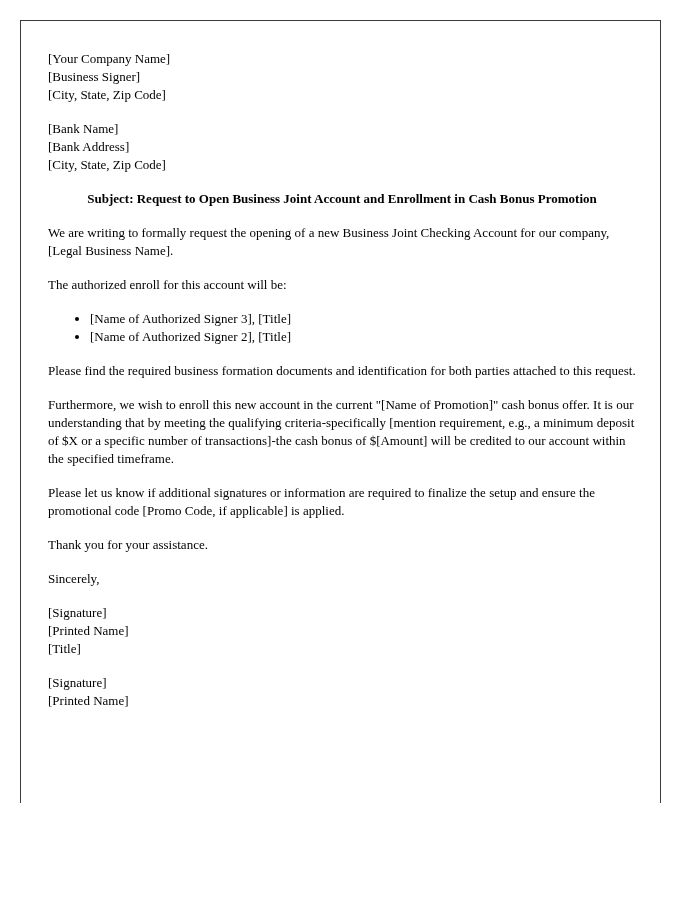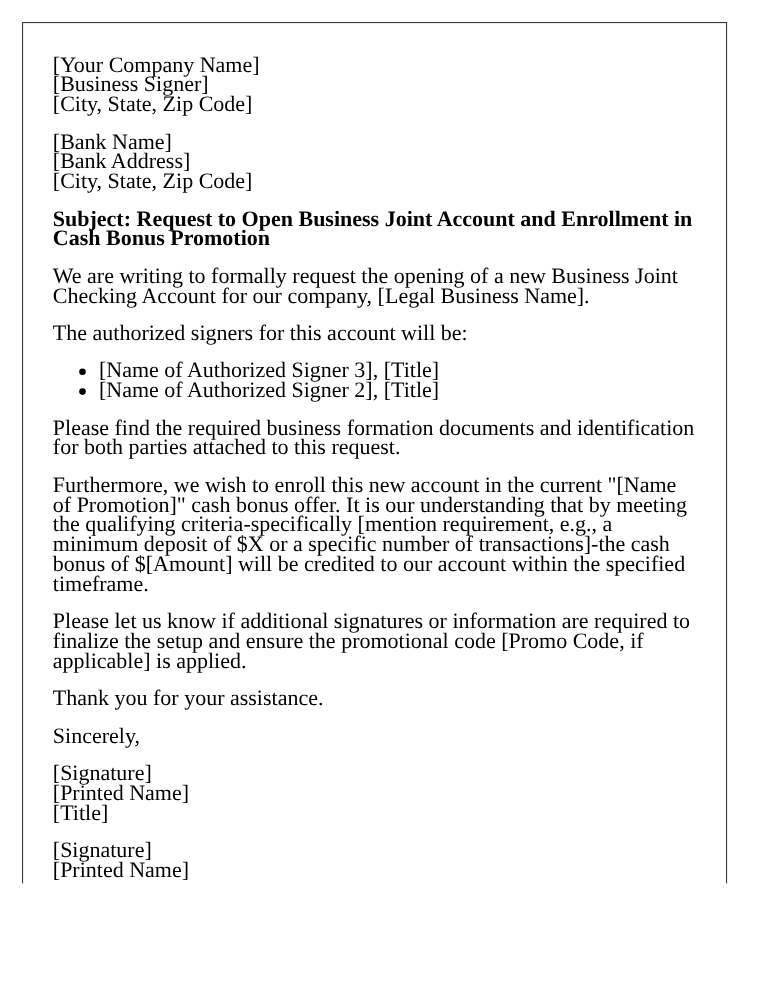--- a/index.html
+++ b/index.html
@@ -20,26 +20,26 @@
     left: 20px; top: 20px;
     width: 639px; height: 782px;
     border: 1px solid #3b3b3b;
     border-bottom: none;
     background: #ffffff;
     overflow: hidden;
   }
   .content {
     padding: 29px 24px 0 27px;
     width: 588px;
-    font-size: 20px;
+    font-size: 13px;
     line-height: 18px;
   }
   .block { margin: 0 0 16px 0; }
   .block:first-child { margin-top: 0; }
-  .subject { font-weight: bold; }
+  .subject { font-weight: bold; text-align: center; }
   ul.signers {
     margin: 0 0 16px 0;
     padding-left: 42px;
     list-style: disc outside;
   }
   ul.signers li { line-height: 18px; }
 </style>
 </head>
 <body>
 
@@ -57,21 +57,21 @@
         <div>[Bank Name]</div>
         <div>[Bank Address]</div>
         <div>[City, State, Zip Code]</div>
       </div>
 
       <p class="block subject">Subject: Request to Open Business Joint Account and Enrollment in Cash Bonus Promotion</p>
 
 
       <p class="block">We are writing to formally request the opening of a new Business Joint Checking Account for our company, [Legal Business Name].</p>
 
-      <p class="block">The authorized signers for this account will be:</p>
+      <p class="block">The authorized enroll for this account will be:</p>
 
       <ul class="signers">
         <li>[Name of Authorized Signer 3], [Title]</li>
         <li>[Name of Authorized Signer 2], [Title]</li>
       </ul>
 
       <p class="block">Please find the required business formation documents and identification for both parties attached to this request.</p>
 
       <p class="block">Furthermore, we wish to enroll this new account in the current "[Name of Promotion]" cash bonus offer. It is our understanding that by meeting the qualifying criteria-specifically [mention requirement, e.g., a minimum deposit of $X or a specific number of transactions]-the cash bonus of $[Amount] will be credited to our account within the specified timeframe.</p>
 

